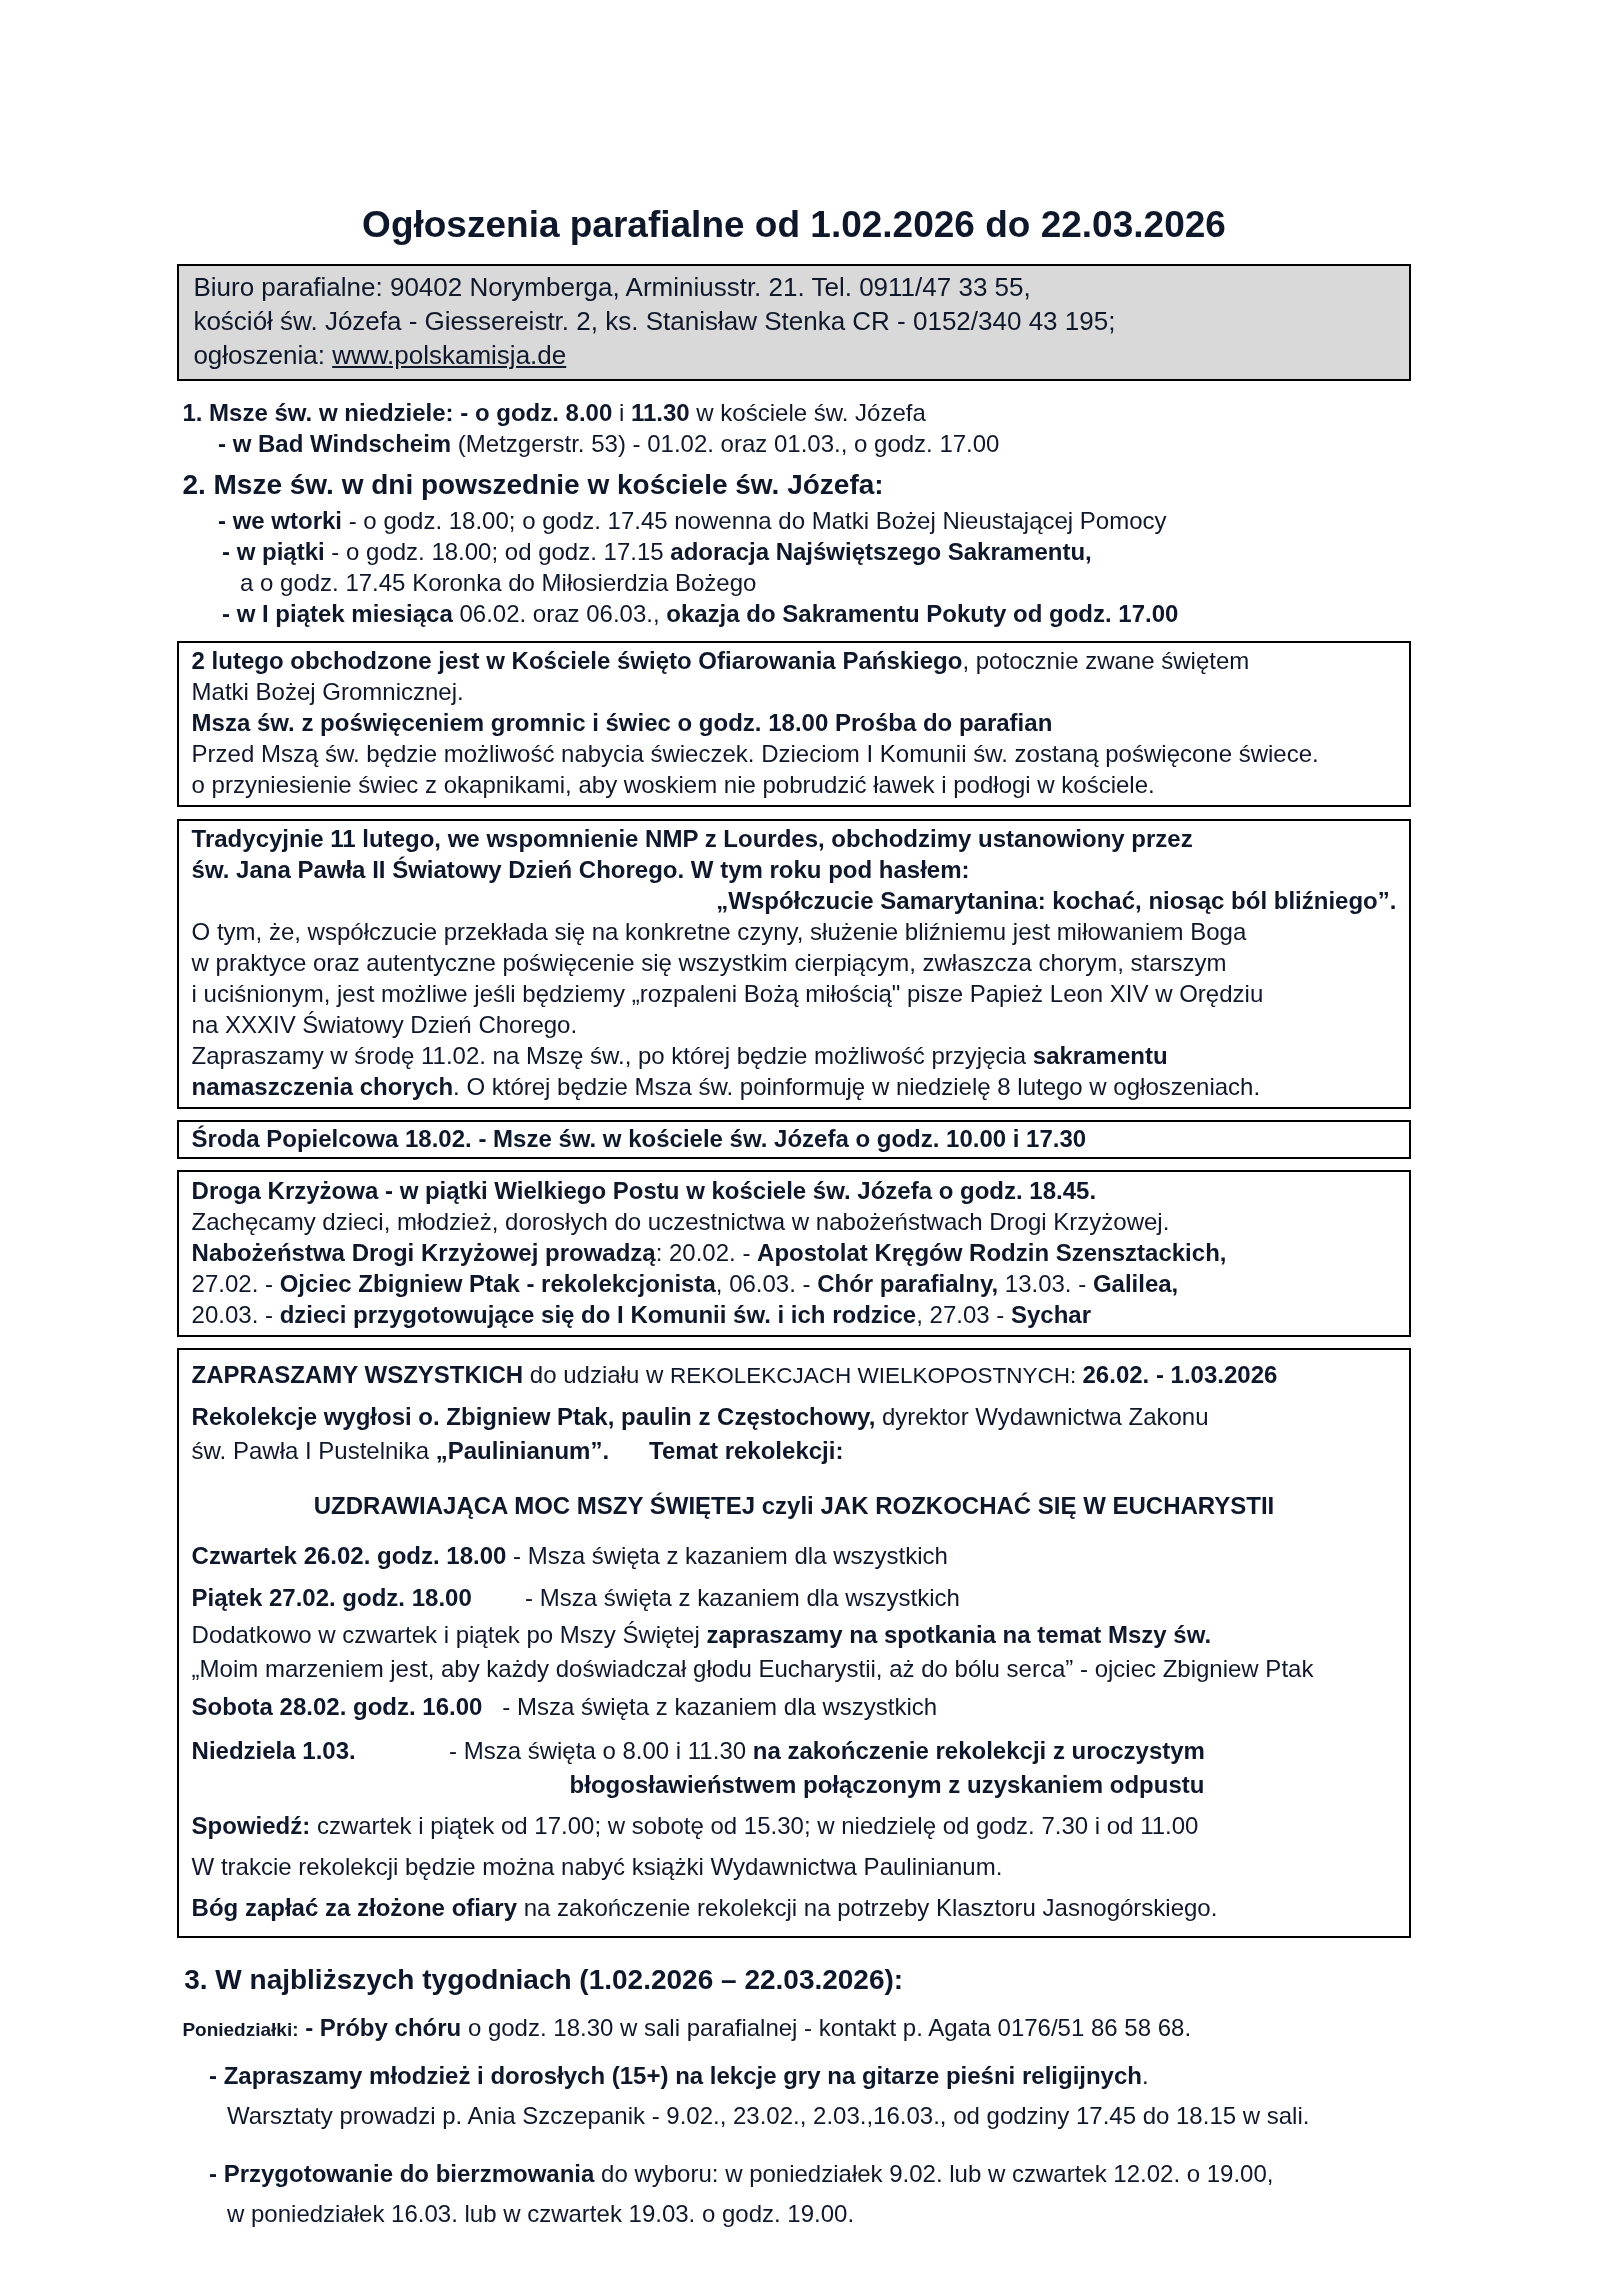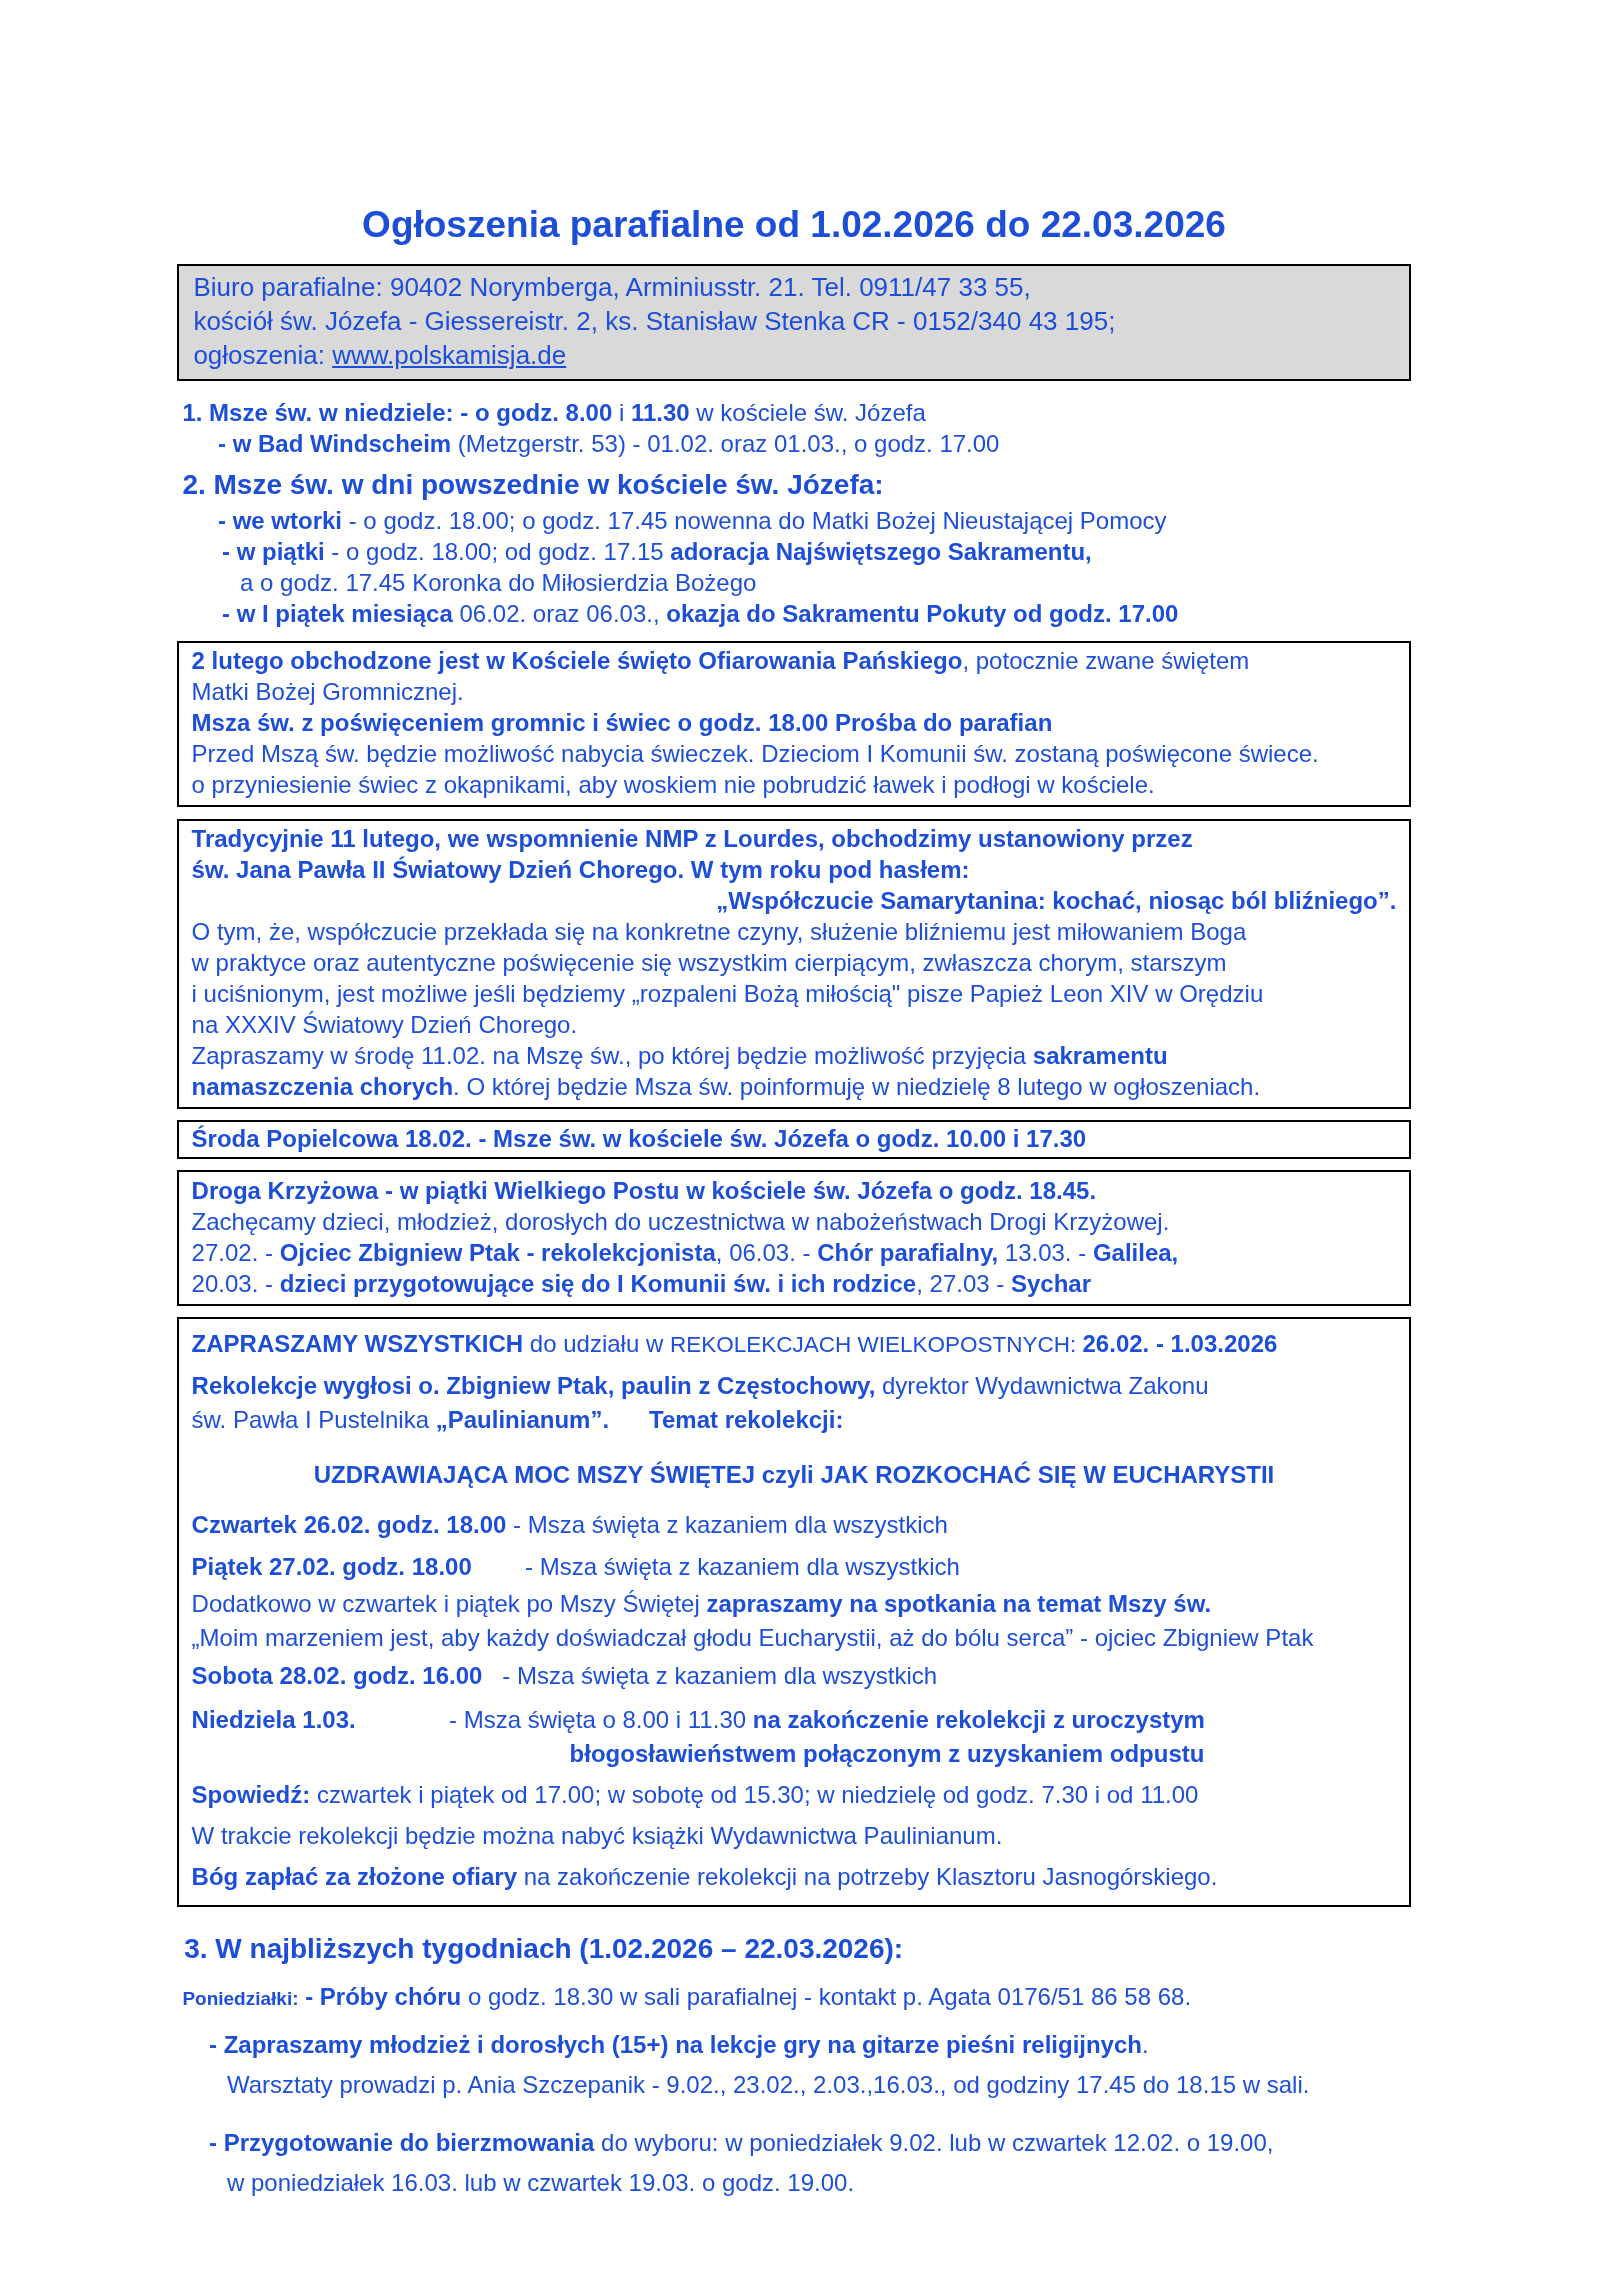--- a/index.html
+++ b/index.html
@@ -3,21 +3,21 @@
 <meta charset="utf-8">
 <style>
   html,body{margin:0;padding:0;background:#ffffff;}
   .page{
     position:relative;
     width:1619px;height:2290px;
     background:#ffffff;
     box-sizing:border-box;
     padding:203px 208px 0 177px;
     font-family:"Liberation Sans",sans-serif;
-    color:#1d4ed8;
+    color:#0f172a;
     font-size:24px;
     line-height:31px;
     overflow:hidden;
   }
   .title{
     margin:0 0 18px 0;
     font-size:37px;
     line-height:43px;
     font-weight:bold;
     text-align:center;
@@ -93,20 +93,21 @@
         <div class="line"><span class="seg">na XXXIV Światowy Dzień Chorego.</span></div>
         <div class="line"><span class="seg">Zapraszamy w środę 11.02. na Mszę św., po której będzie możliwość przyjęcia </span><span class="seg seg-b">sakramentu</span></div>
         <div class="line"><span class="seg seg-b">namaszczenia chorych</span><span class="seg">. O której będzie Msza św. poinformuję w niedzielę 8 lutego w ogłoszeniach.</span></div>
       </div>
       <div class="box box-c">
         <div class="line"><span class="seg seg-b">Środa Popielcowa 18.02. - Msze św. w kościele św. Józefa o godz. 10.00 i 17.30</span></div>
       </div>
       <div class="box">
         <div class="line"><span class="seg seg-b">Droga Krzyżowa - w piątki Wielkiego Postu w kościele św. Józefa o godz. 18.45.</span></div>
         <div class="line"><span class="seg">Zachęcamy dzieci, młodzież, dorosłych do uczestnictwa w nabożeństwach Drogi Krzyżowej.</span></div>
+        <div class="line"><span class="seg seg-b">Nabożeństwa Drogi Krzyżowej prowadzą</span><span class="seg">: 20.02. - </span><span class="seg seg-b">Apostolat Kręgów Rodzin Szensztackich,</span></div>
         <div class="line"><span class="seg">27.02. - </span><span class="seg seg-b">Ojciec Zbigniew Ptak - rekolekcjonista</span><span class="seg">, 06.03. - </span><span class="seg seg-b">Chór parafialny,</span><span class="seg"> 13.03. - </span><span class="seg seg-b">Galilea,</span></div>
         <div class="line"><span class="seg">20.03. - </span><span class="seg seg-b">dzieci przygotowujące się do I Komunii św. i ich rodzice</span><span class="seg">, 27.03 - </span><span class="seg seg-b">Sychar</span></div>
       </div>
       <div class="box box-e">
         <div class="line"><span class="seg seg-b">ZAPRASZAMY WSZYSTKICH</span><span class="seg"> do udziału w </span><span class="seg seg-small">REKOLEKCJACH WIELKOPOSTNYCH: </span><span class="seg seg-b">26.02. - 1.03.2026</span></div>
         <div class="line" style="margin-top: 7.2px;"><span class="seg seg-b">Rekolekcje wygłosi o. Zbigniew Ptak, paulin z Częstochowy,</span><span class="seg"> dyrektor Wydawnictwa Zakonu</span></div>
         <div class="line"><span class="seg">św. Pawła I Pustelnika </span><span class="seg seg-b">„Paulinianum”.</span><span class="seg">      </span><span class="seg seg-b">Temat rekolekcji:</span></div>
         <div class="line" style="text-align: center; margin-top: 21.6px;"><span class="seg seg-b">UZDRAWIAJĄCA MOC MSZY ŚWIĘTEJ czyli JAK ROZKOCHAĆ SIĘ W EUCHARYSTII</span></div>
         <div class="line" style="margin-top: 16px;"><span class="seg seg-b">Czwartek 26.02. godz. 18.00</span><span class="seg"> - Msza święta z kazaniem dla wszystkich</span></div>
         <div class="line" style="margin-top: 7.2px;"><span class="seg seg-b">Piątek 27.02. godz. 18.00</span><span class="seg">        - Msza święta z kazaniem dla wszystkich</span></div>

